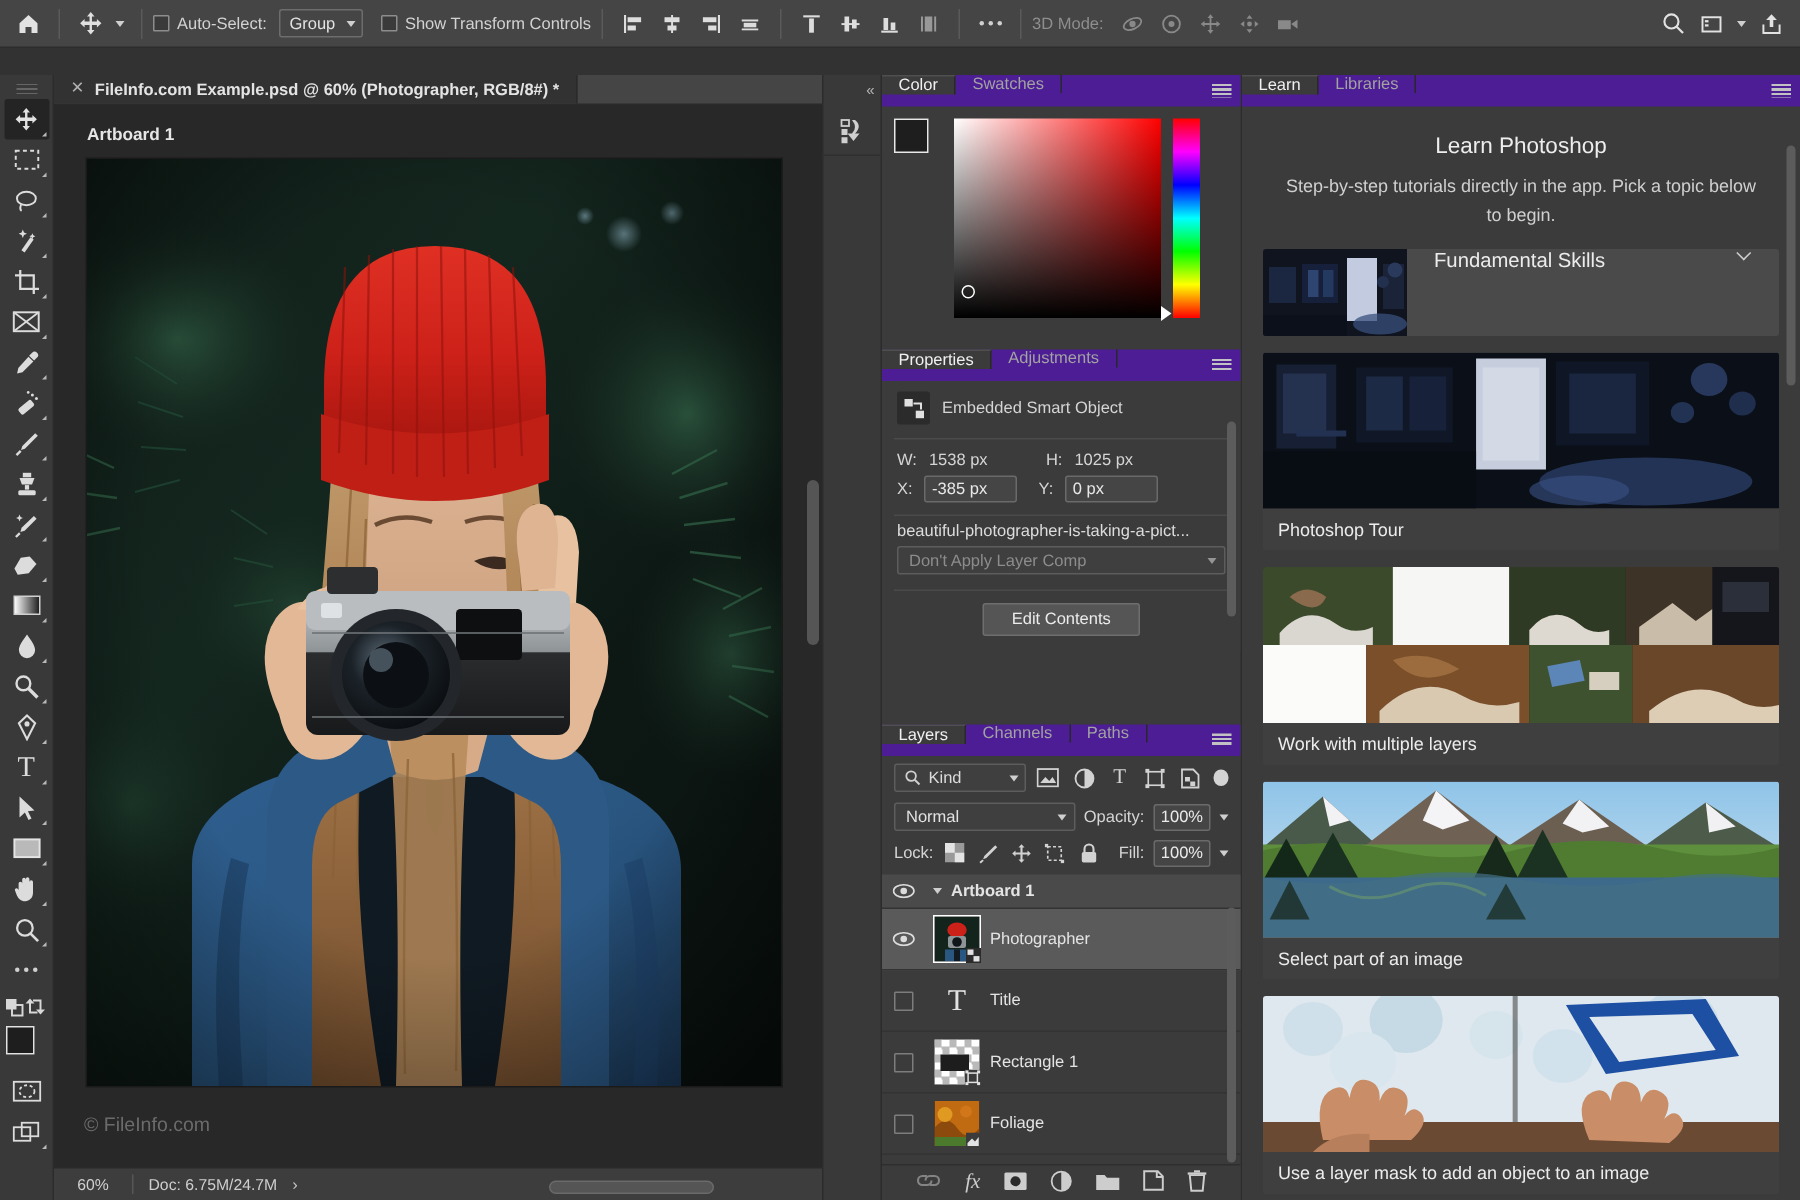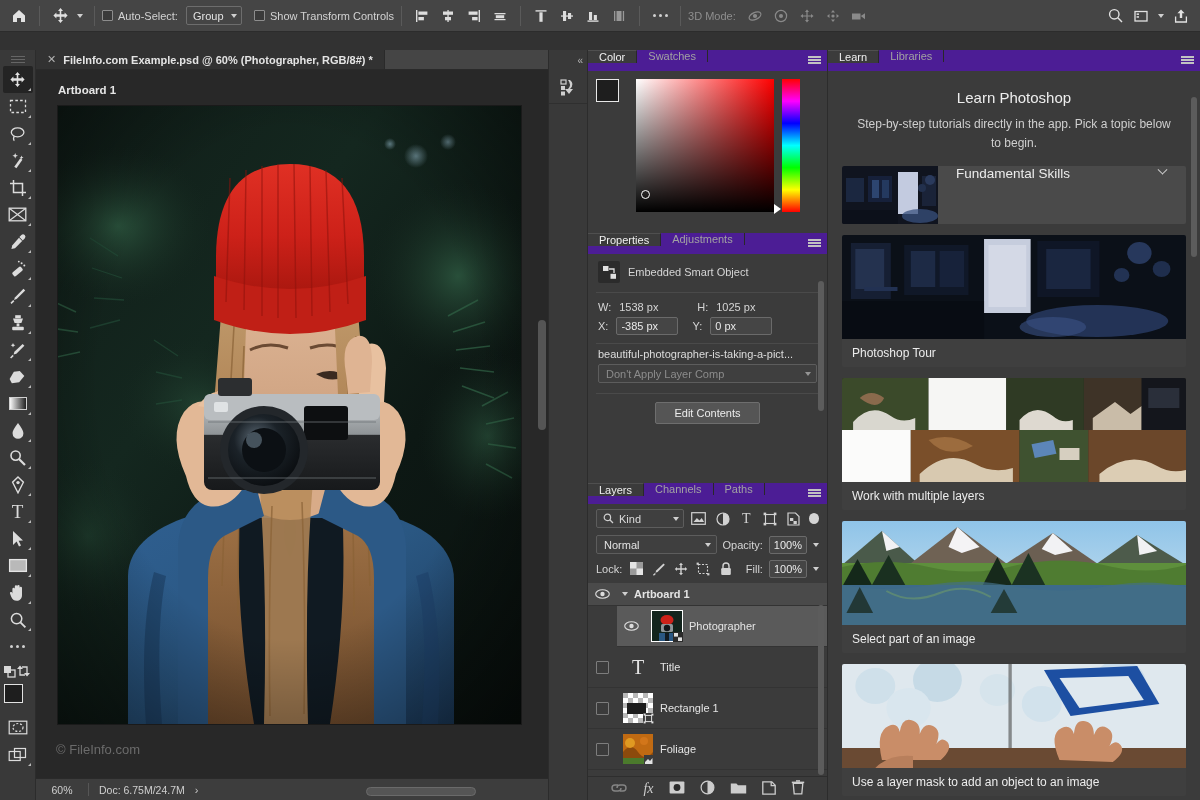--- a/index.html
+++ b/index.html
@@ -172,21 +172,21 @@
   .toggleknob{width:11px;height:11px;border-radius:50%;background:#d4d4d4;}
   .blendsel{
     height:19px;width:136px;background:#3f3f3f;border:1px solid #5d5d5d;border-radius:2px;
     display:flex;align-items:center;justify-content:space-between;padding:0 5px 0 7px;font-size:11px;color:#e2e2e2;
   }
   .opfield{height:18px;background:#454545;border:1px solid #6a6a6a;border-radius:2px;
     padding:0 4px;display:flex;align-items:center;font-size:11px;color:#eaeaea;width:40px;justify-content:center;}
   .layerlist{ background:#3b3b3b; }
   .layer { display:flex;align-items:center;height:41px;border-bottom:1px solid #333; position:relative;}
   .layer.group { height:23px; background:#4a4a4a; border-bottom:1px solid #333;}
-  .layer.selected { background:#5a5a5a;margin-left:29px; }
+  .layer.selected { background:#5a5a5a; }
   .eyecol{width:28px;display:flex;align-items:center;justify-content:center;flex:none;}
   .eyebox{width:13px;height:13px;border:1px solid #7d7d7d;border-radius:1px;}
   .thumbcol{width:44px;display:flex;align-items:center;justify-content:center;flex:none;}
   .lthumb{width:30px;height:30px;background:#222;position:relative;}
   .lthumb.sel{outline:1.5px solid #fff;}
   .lname{font-size:11px;color:#e4e4e4;}
   .lbottom{
     position:absolute;left:0;right:0;bottom:0;height:24px;background:#3b3b3b;
     border-top:1px solid #2e2e2e;display:flex;align-items:center;justify-content:center;gap:15px;color:#cdcdcd;
   }

